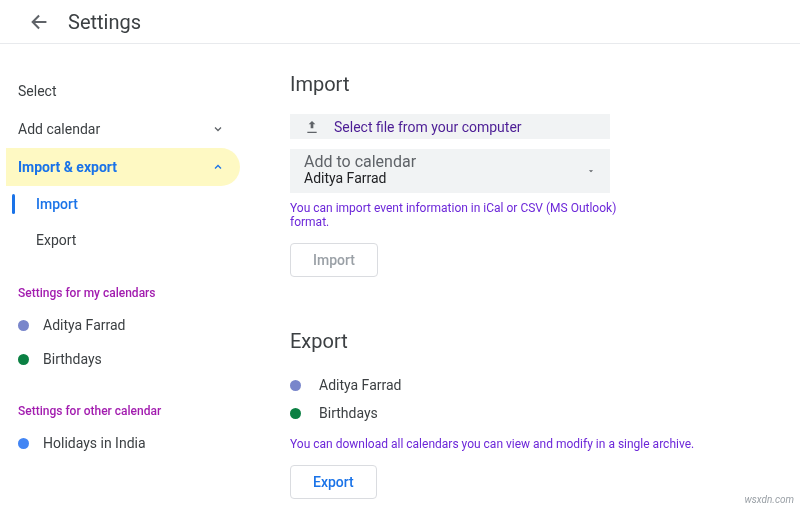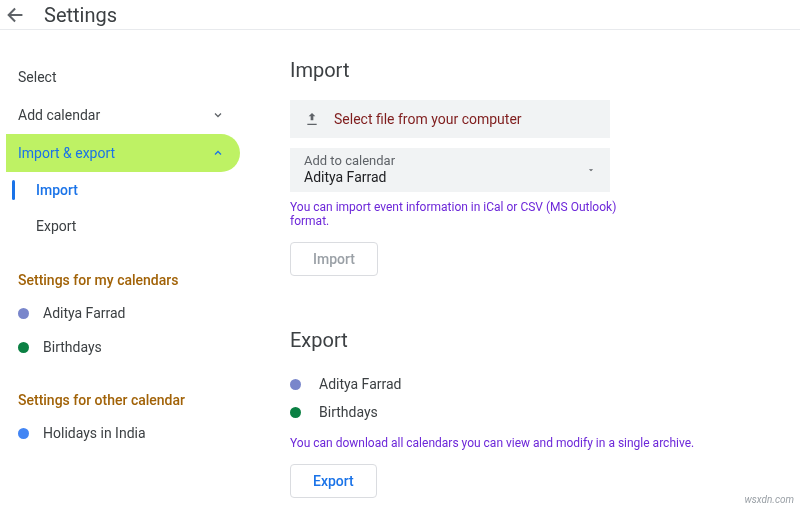--- a/index.html
+++ b/index.html
@@ -9,22 +9,22 @@
     height: 505px;
     background: #fff;
     color: #3c4043;
     overflow: hidden;
     position: relative;
   }
   
   .header {
     display: flex;
     align-items: center;
-    height: 30px;
-    padding: 0 4px;
+    height: 44px;
+    padding: 0 28px;
     border-bottom: 1px solid #e8eaed;
   }
   .back-btn {
     width: 24px; height: 24px;
     display: flex; align-items: center; justify-content: center;
     margin-right: 16px;
     color: #5f6368;
     cursor: pointer;
   }
   .header-title {
@@ -47,23 +47,23 @@
     align-items: center;
     justify-content: space-between;
     height: 38px;
     padding: 0 16px 0 12px;
     font-size: 14px;
     color: #3c4043;
     border-radius: 0 20px 20px 0;
     cursor: pointer;
   }
   .nav-item.active {
-    background: #bef264;
+    background: #fef9c3;
     color: #1a73e8;
-    font-weight: 400;
+    font-weight: 700;
   }
   .nav-chevron { color: #5f6368; display: flex; }
   .nav-item.active .nav-chevron { color: #1a73e8; }
   .sub-item {
     display: flex;
     align-items: center;
     height: 36px;
     padding-left: 30px;
     font-size: 14px;
     color: #3c4043;
@@ -78,23 +78,23 @@
     content: "";
     position: absolute;
     left: 6px;
     top: 8px;
     bottom: 8px;
     width: 3px;
     background: #1a73e8;
     border-radius: 2px;
   }
   .section-header {
-    font-size: 14px;
+    font-size: 12px;
     font-weight: 500;
-    color: #a16207;
+    color: #a21caf;
     padding: 28px 12px 8px 12px;
   }
   .cal-item {
     display: flex;
     align-items: center;
     height: 34px;
     padding-left: 12px;
     font-size: 14px;
     color: #3c4043;
     cursor: pointer;
@@ -111,43 +111,43 @@
     padding: 28px 30px 0 50px;
   }
   .section-title {
     font-size: 20px;
     font-weight: 400;
     color: #3c4043;
     margin-bottom: 18px;
   }
   .file-select {
     width: 320px;
-    height: 38px;
+    height: 25px;
     background: #f1f3f4;
     display: flex;
     align-items: center;
     padding: 0 14px;
     font-size: 14px;
-    color: #7f1d1d;
+    color: #4c1d95;
     cursor: pointer;
     margin-bottom: 10px;
   }
   .file-select .up-icon { margin-right: 14px; display:flex; }
   .cal-select {
     width: 320px;
     background: #f1f3f4;
     padding: 6px 14px 6px 14px;
     display: flex;
     align-items: center;
     justify-content: space-between;
     cursor: pointer;
     margin-bottom: 8px;
   }
   .cal-select-labels { display:flex; flex-direction:column; }
-  .cal-select-small { font-size: 13px; color: #5f6368; line-height: 14px;}
+  .cal-select-small { font-size: 16px; color: #5f6368; line-height: 14px;}
   .cal-select-value { font-size: 14px; color: #202124; line-height: 18px;}
   .helper-text {
     font-size: 12px;
     color: #6d28d9;
     margin-bottom: 14px;
     max-width: 360px;
   }
   .btn {
     display: inline-flex;
     align-items: center;

